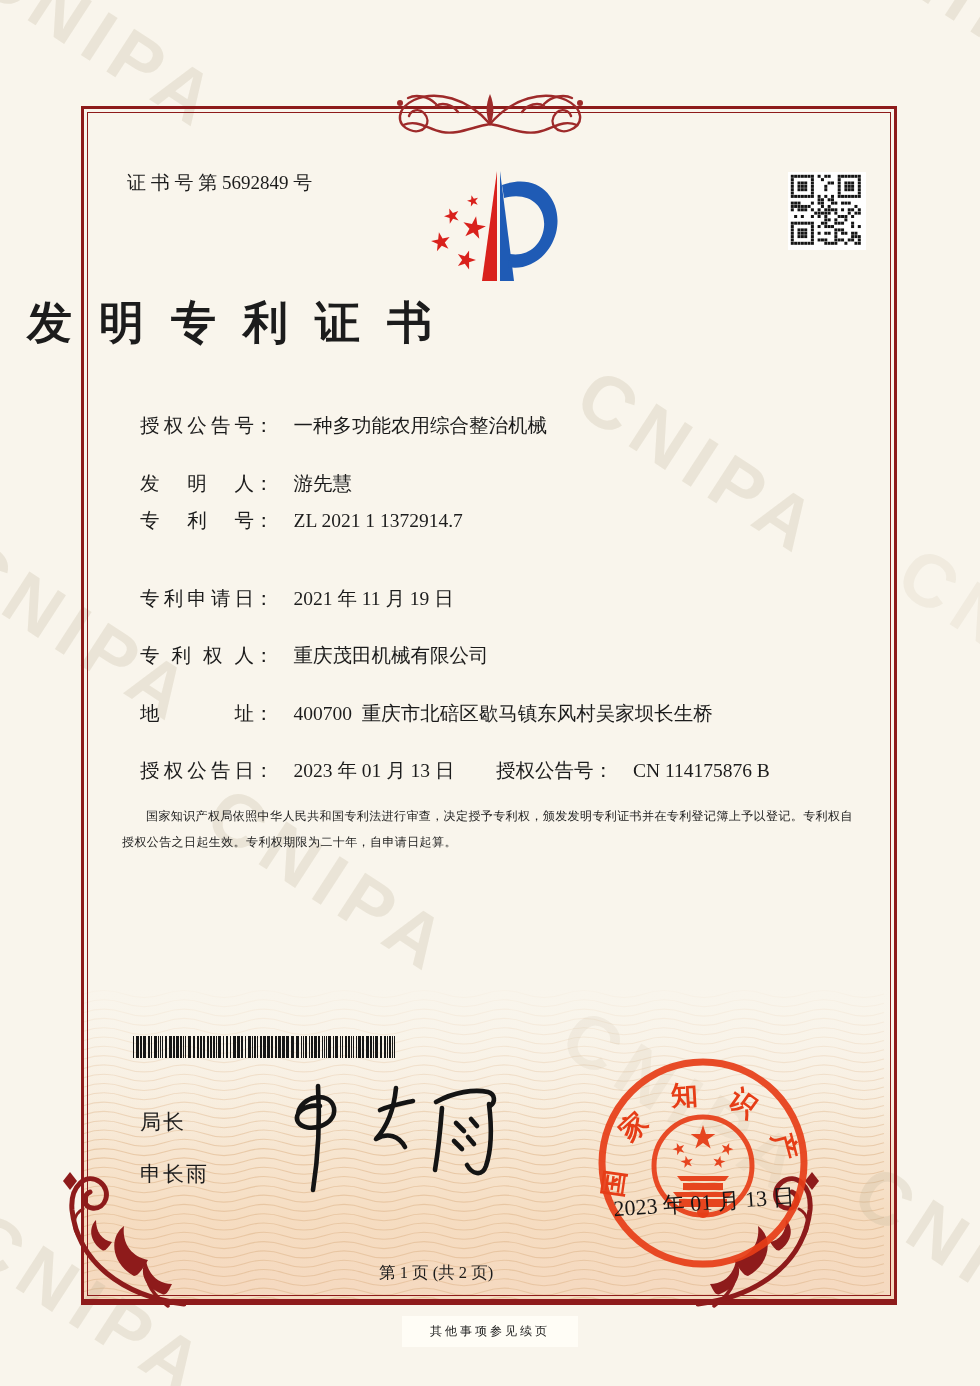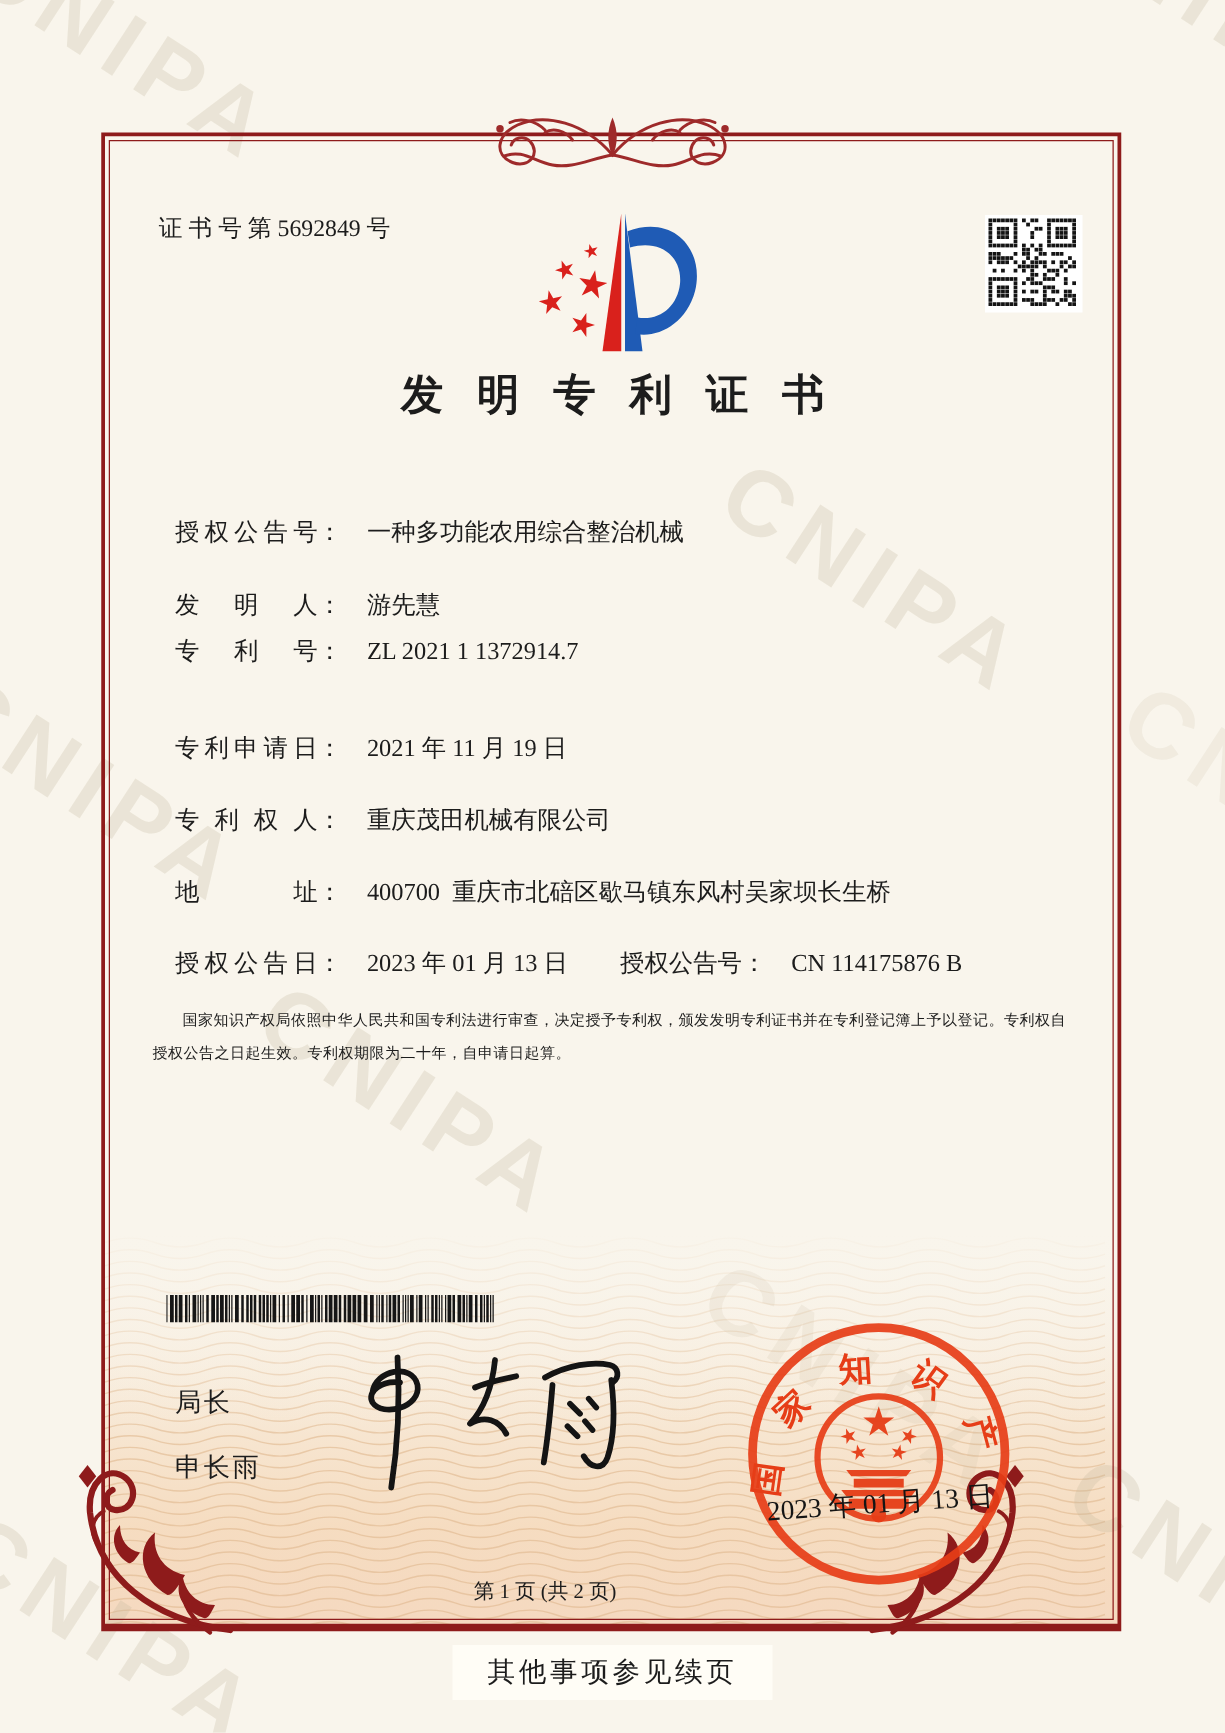--- a/index.html
+++ b/index.html
@@ -38,22 +38,22 @@
   .ornament-top{position:absolute;left:50%;top:80px;transform:translateX(-50%);z-index:4;}
   .flourish{position:absolute;z-index:4;}
   .flourish.left{left:50px;top:1146px;}
   .flourish.right{left:692px;top:1146px;transform:scaleX(-1);}
   
   .content{position:absolute;inset:0;z-index:5;}
   .cert-no{position:absolute;left:127px;top:170px;font-size:19px;white-space:pre;}
   .logo{position:absolute;left:418px;top:157px;}
   .qr{position:absolute;left:788px;top:172px;width:78px;height:78px;background:#fff;}
   .title{
-    position:absolute;left:0;top:293px;width:100%;text-align:center;
-    font-size:34px;font-weight:bold;letter-spacing:27px;text-indent:27px;
+    position:absolute;left:0;top:293px;width:100%;text-align:left;
+    font-size:45px;font-weight:bold;letter-spacing:27px;text-indent:27px;
   }
   .row{position:absolute;left:140px;font-size:19.5px;white-space:pre-wrap;}
   .row .lab{display:inline-block;width:114px;text-align:justify;text-align-last:justify;
     text-justify:inter-character;vertical-align:bottom;}
   .row .val{margin-left:20px;}
   .r1{top:412px}.r2{top:470px}.r3{top:507px}.r4{top:585px}.r5{top:642px}.r6{top:700px}.r7{top:757px}
   .grp2{position:absolute;left:356px;top:0;white-space:pre;}
   .grp2 .lab2{display:inline-block;}
   .paras{position:absolute;left:122px;top:804px;width:742px;font-size:12px;line-height:2.16;}
   .paras p{margin:0;text-indent:2em;letter-spacing:.4px;}
@@ -62,21 +62,21 @@
   .officer{position:absolute;left:140px;top:1160px;font-size:21px;letter-spacing:2px;}
   .signature{position:absolute;left:268px;top:1078px;}
   .seal{position:absolute;left:590px;top:1050px;width:226px;height:226px;}
   .seal-date{
     position:absolute;left:592px;top:1188px;width:224px;text-align:center;
     font-size:22px;color:#151515;transform:rotate(-4deg);white-space:pre;z-index:6;
   }
   .page-info{position:absolute;left:0;top:1262px;width:89%;text-align:center;font-size:16.5px;white-space:pre;}
   .note{
     position:absolute;left:50%;top:1316px;transform:translateX(-50%);
-    background:#fffdf6;padding:7px 28px;font-size:22px;letter-spacing:3px;white-space:pre;
+    background:#fffdf6;padding:7px 28px;font-size:12px;letter-spacing:3px;white-space:pre;
   }
 </style>
 </head>
 <body>
 
 <span class="wm" style="left:-38px;top:-6px">CNIPA</span>
 <span class="wm" style="left:826px;top:-46px">CNIPA</span>
 <span class="wm" style="left:563px;top:420px">CNIPA</span>
 <span class="wm" style="left:-64px;top:588px">CNIPA</span>
 <span class="wm" style="left:193px;top:838px">CNIPA</span>

